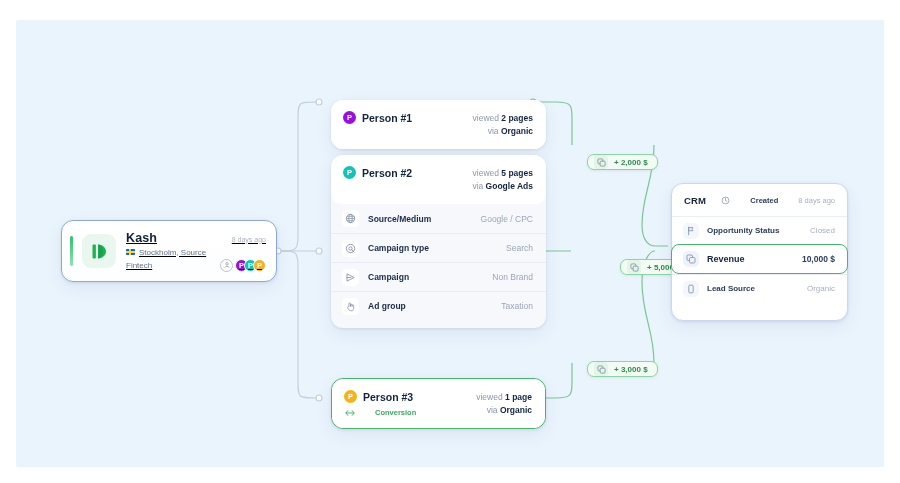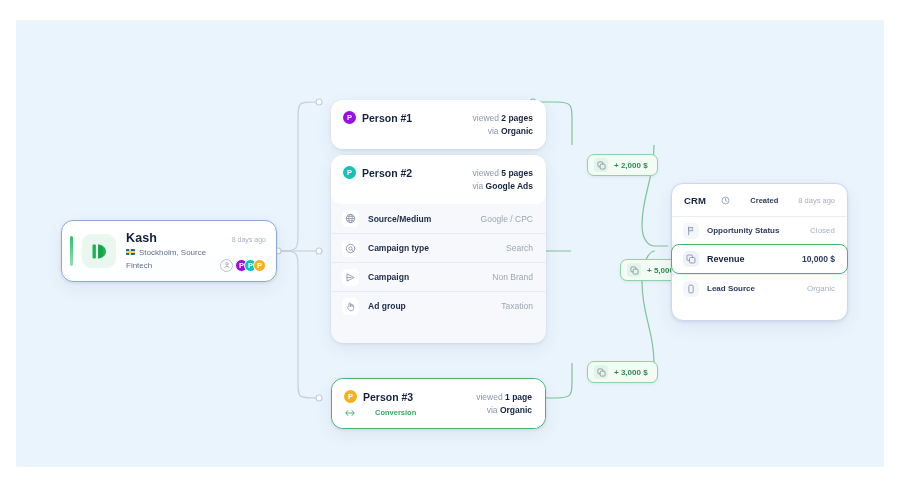--- a/index.html
+++ b/index.html
@@ -32,20 +32,21 @@
   }
 
   
   #kash-card {
     left: 45px; top: 200px;
     width: 216px; height: 62px;
     border: 1.4px solid #8fa6d8;
     display: flex; align-items: center;
     padding: 0 10px 0 8px;
     background: linear-gradient(180deg,#ffffff 0%,#fdfeff 100%);
+    text-decoration: underline;
   }
   .kash-bar {
     width: 3px; height: 30px; border-radius: 2px;
     background: linear-gradient(180deg,#29c46a 0%,#8fe3b2 100%);
     margin-right: 9px; flex: none;
   }
   .kash-logo {
     width: 34px; height: 34px; border-radius: 9px; flex: none;
     background: #e9f7ee;
     display: flex; align-items: center; justify-content: center;
@@ -106,40 +107,40 @@
   }
   .p-name { font-size: 10.5px; font-weight: bold; color: #14243f; }
   .p-conv {
     display: flex; align-items: center; gap: 20px;
     font-size: 7.5px; font-weight: bold; color: #3aa85f; margin-top: 5px; margin-left: 1px;
   }
   .p-right { text-align: right; font-size: 8.5px; color: #8b98ab; line-height: 1.55; padding-top: 1px; }
   .p-right b { color: #14243f; font-weight: bold; }
 
   
-  .rows { padding: 0 0 23px 0; }
+  .rows { padding: 0 0 8px 0; }
   .row {
     display: flex; align-items: center;
     height: 29px; padding: 0 13px 0 11px;
     border-top: 1px solid #e8edf4;
   }
   .row:first-child { border-top: none; }
   .row-ico {
     width: 17px; height: 17px; border-radius: 5px; flex: none;
     background: #ffffff; display: flex; align-items: center; justify-content: center;
     color: #8693a8; margin-right: 9px;
   }
   .row-label { font-size: 8.5px; font-weight: bold; color: #1b2b47; }
   .row-val { margin-left: auto; font-size: 8.5px; color: #9aa6b8; }
 
   
   .badge {
     position: absolute;
     display: flex; align-items: center; gap: 6px;
-    height: 22px; padding: 0 9px 0 6px;
+    height: 16px; padding: 0 9px 0 6px;
     background: #f2fbf4; border: 1.2px solid #8ed3a4; border-radius: 7px;
     box-shadow: 0 1px 3px rgba(39,120,70,.10);
   }
   .badge-ico {
     width: 14px; height: 14px; border-radius: 4px; flex: none;
     background: #e2f5e8; display: flex; align-items: center; justify-content: center;
     color: #7d8c9e;
   }
   .badge-txt { font-size: 8px; font-weight: bold; color: #2f8a4e; white-space: nowrap; }
   #badge-1 { left: 571px; top: 134px; }

